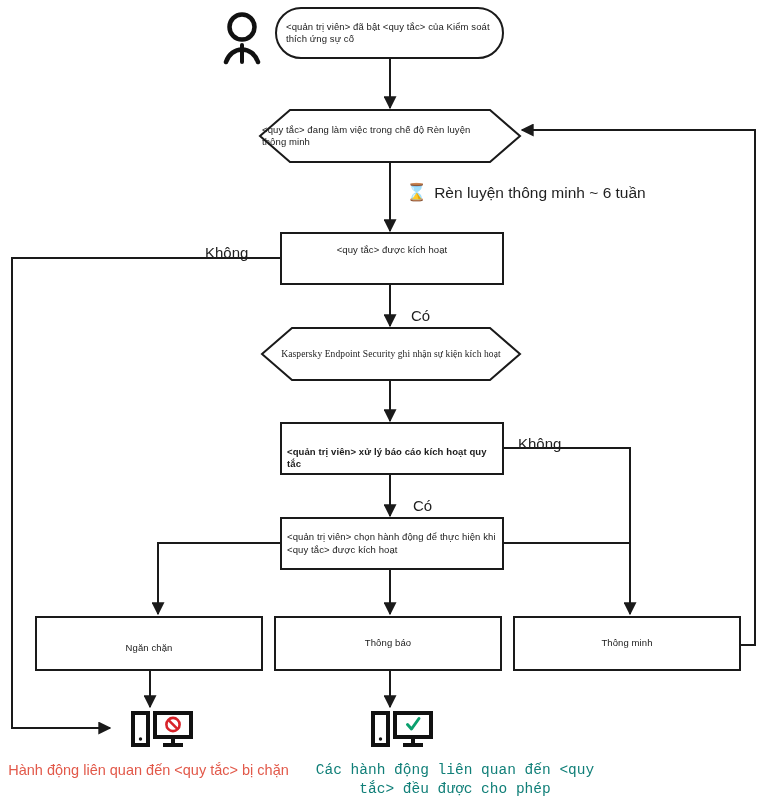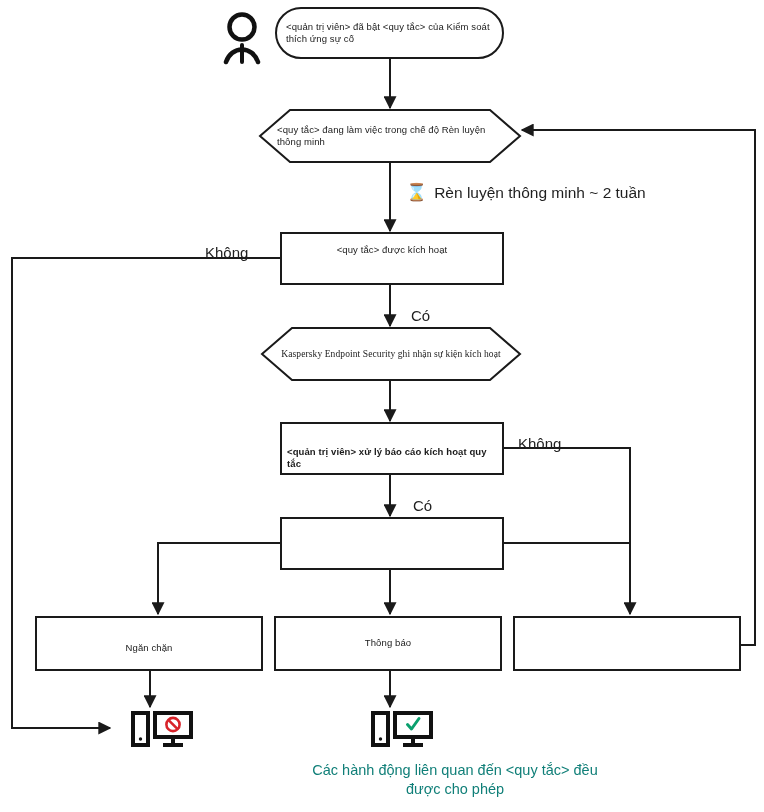--- a/index.html
+++ b/index.html
@@ -63,21 +63,21 @@
     display: inline-block;
     transform: translateY(-1px);
   }
   .caption {
     position: absolute;
     text-align: center;
     font-size: 14.5px;
     line-height: 19px;
   }
   .caption.blocked { color: #e2594a; }
-  .caption.allowed { color: #107f78; }
+  .caption.allowed { color: #107f78; font-family: Liberation Mono, monospace; }
 </style>
 </head>
 <body>
 
 <div id="diagram-root">
 
   <svg class="flow-layer" viewBox="0 0 764 812">
     <defs>
       <marker id="arrow" viewBox="0 0 10 10" refX="9" refY="5" markerWidth="6.5" markerHeight="6.5" orient="auto-start-reverse">
         <path d="M 0 0 L 10 5 L 0 10 z" fill="#1a1a1a"></path>
@@ -148,43 +148,46 @@
       <rect x="373" y="713" width="15" height="32" fill="none" stroke="#111" stroke-width="4"></rect>
       <circle cx="380.5" cy="739" r="1.7" fill="#111"></circle>
       <rect x="395" y="713" width="36" height="24" fill="none" stroke="#111" stroke-width="4"></rect>
       <path d="M 413 737 L 413 744 M 403 745 L 423 745" stroke="#111" stroke-width="4"></path>
       <path d="M 407.5 724.5 L 411.5 729 L 419 718.5" fill="none" stroke="#0aa06e" stroke-width="3" stroke-linecap="round" stroke-linejoin="round"></path>
     </g>
   </svg>
 
   <div class="node-text" style="left:286px; top:10px; width:207px; height:46px;">&lt;quản trị viên&gt; đã bật &lt;quy tắc&gt; của Kiểm soát thích ứng sự cố</div>
 
-  <div class="node-text" style="left:277px; top:113px; width:226px; height:46px;">&lt;quy tắc&gt; đang làm việc trong chế độ Rèn luyện thông minh</div>
+  <div class="node-text" style="left:262px; top:113px; width:226px; height:46px;">&lt;quy tắc&gt; đang làm việc trong chế độ Rèn luyện thông minh</div>
 
   <div class="node-text" style="left:287px; top:235px; width:210px; height:31px;">&lt;quy tắc&gt; được kích hoạt</div>
 
   <div class="node-text" style="left:279px; top:331px; width:224px; height:46px;font-family:Liberation Serif, serif;">Kaspersky Endpoint Security ghi nhận sự kiện kích hoạt</div>
 
   <div class="node-text" style="left:287px; top:440px; width:210px; height:36px;font-weight:bold;">&lt;quản trị viên&gt; xử lý báo cáo kích hoạt quy tắc</div>
 
+  <div class="node-text" style="left:287px; top:520px; width:210px; height:47px;">&lt;quản trị viên&gt; chọn hành động để thực hiện khi &lt;quy tắc&gt; được kích hoạt</div>
 
   <div class="node-text" style="left:40px; top:619px; width:218px; height:59px;">Ngăn chặn</div>
 
   <div class="node-text" style="left:279px; top:619px; width:218px; height:49px;">Thông báo</div>
 
+  <div class="node-text" style="left:518px; top:619px; width:218px; height:49px;">Thông minh</div>
 
   <div class="timer-label" style="left:406px; top:184px;">
     <span class="hourglass-glyph">⌛</span>
-    <span>Rèn luyện thông minh ~ 2 tuần</span>
+    <span>Rèn luyện thông minh ~ 6 tuần</span>
   </div>
 
   <div class="edge-label" style="left:205px; top:231px;">Không</div>
 
   <div class="edge-label" style="left:411px; top:294px;">Có</div>
 
   <div class="edge-label" style="left:518px; top:422px;">Không</div>
 
   <div class="edge-label" style="left:413px; top:484px;">Có</div>
 
+  <div class="caption blocked" style="left:6px; top:761px; width:285px;">Hành động liên quan đến &lt;quy tắc&gt; bị chặn</div>
 
   <div class="caption allowed" style="left:300px; top:761px; width:310px;">Các hành động liên quan đến &lt;quy tắc&gt; đều được cho phép</div>
 
 </div>
 
 </body></html>

